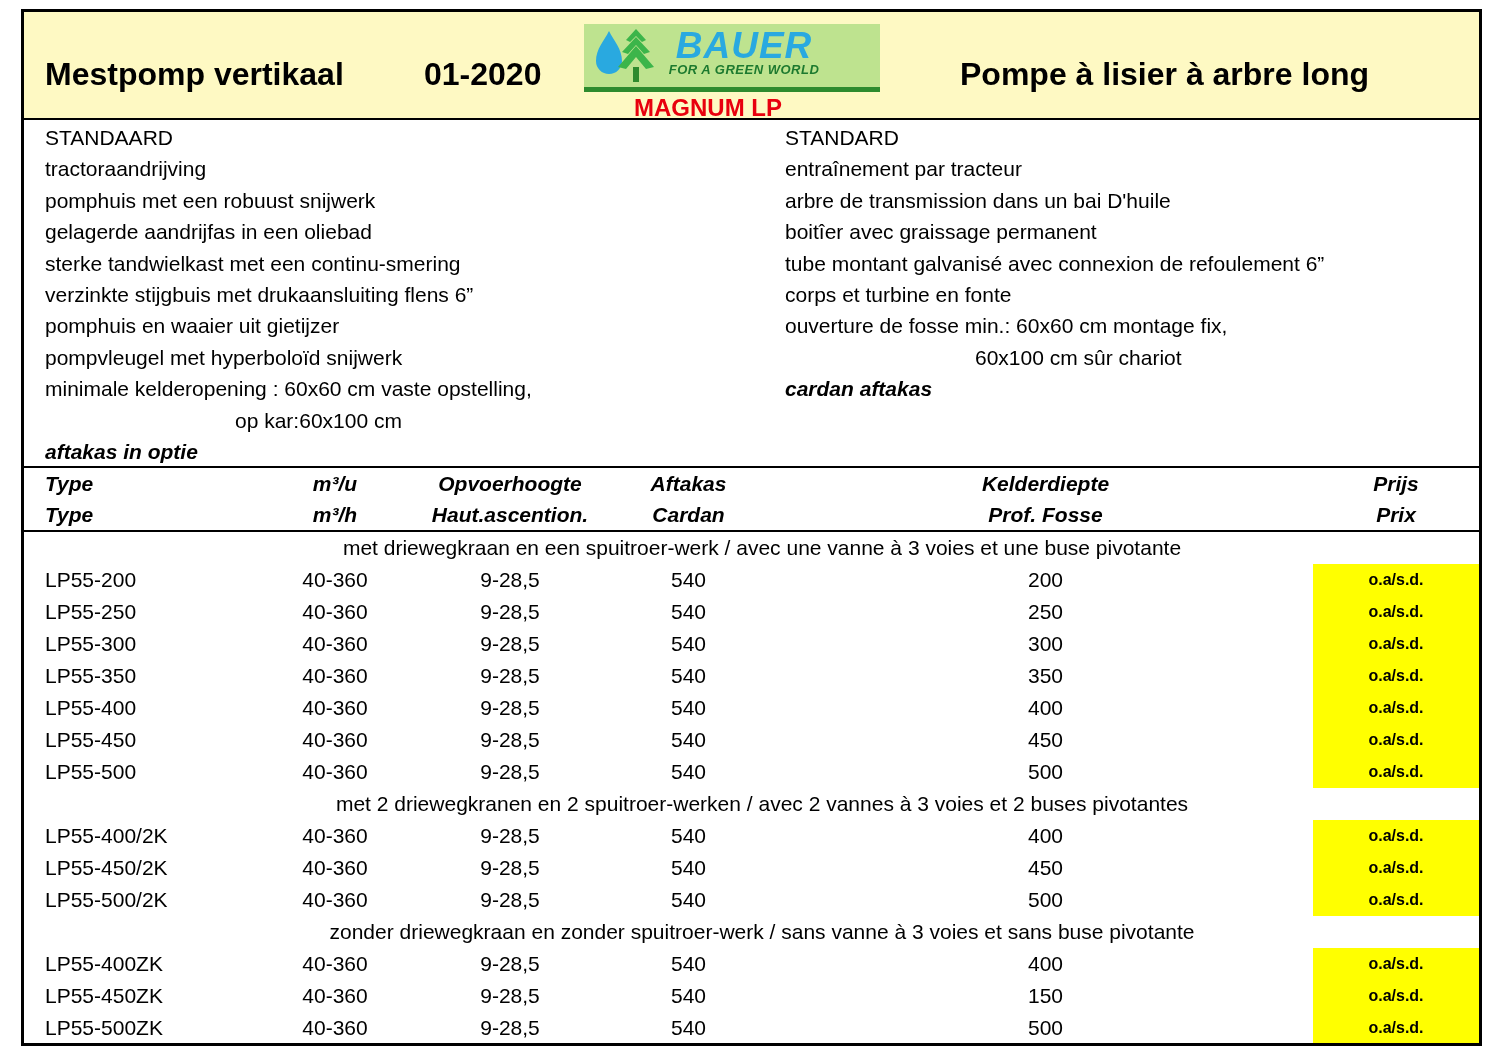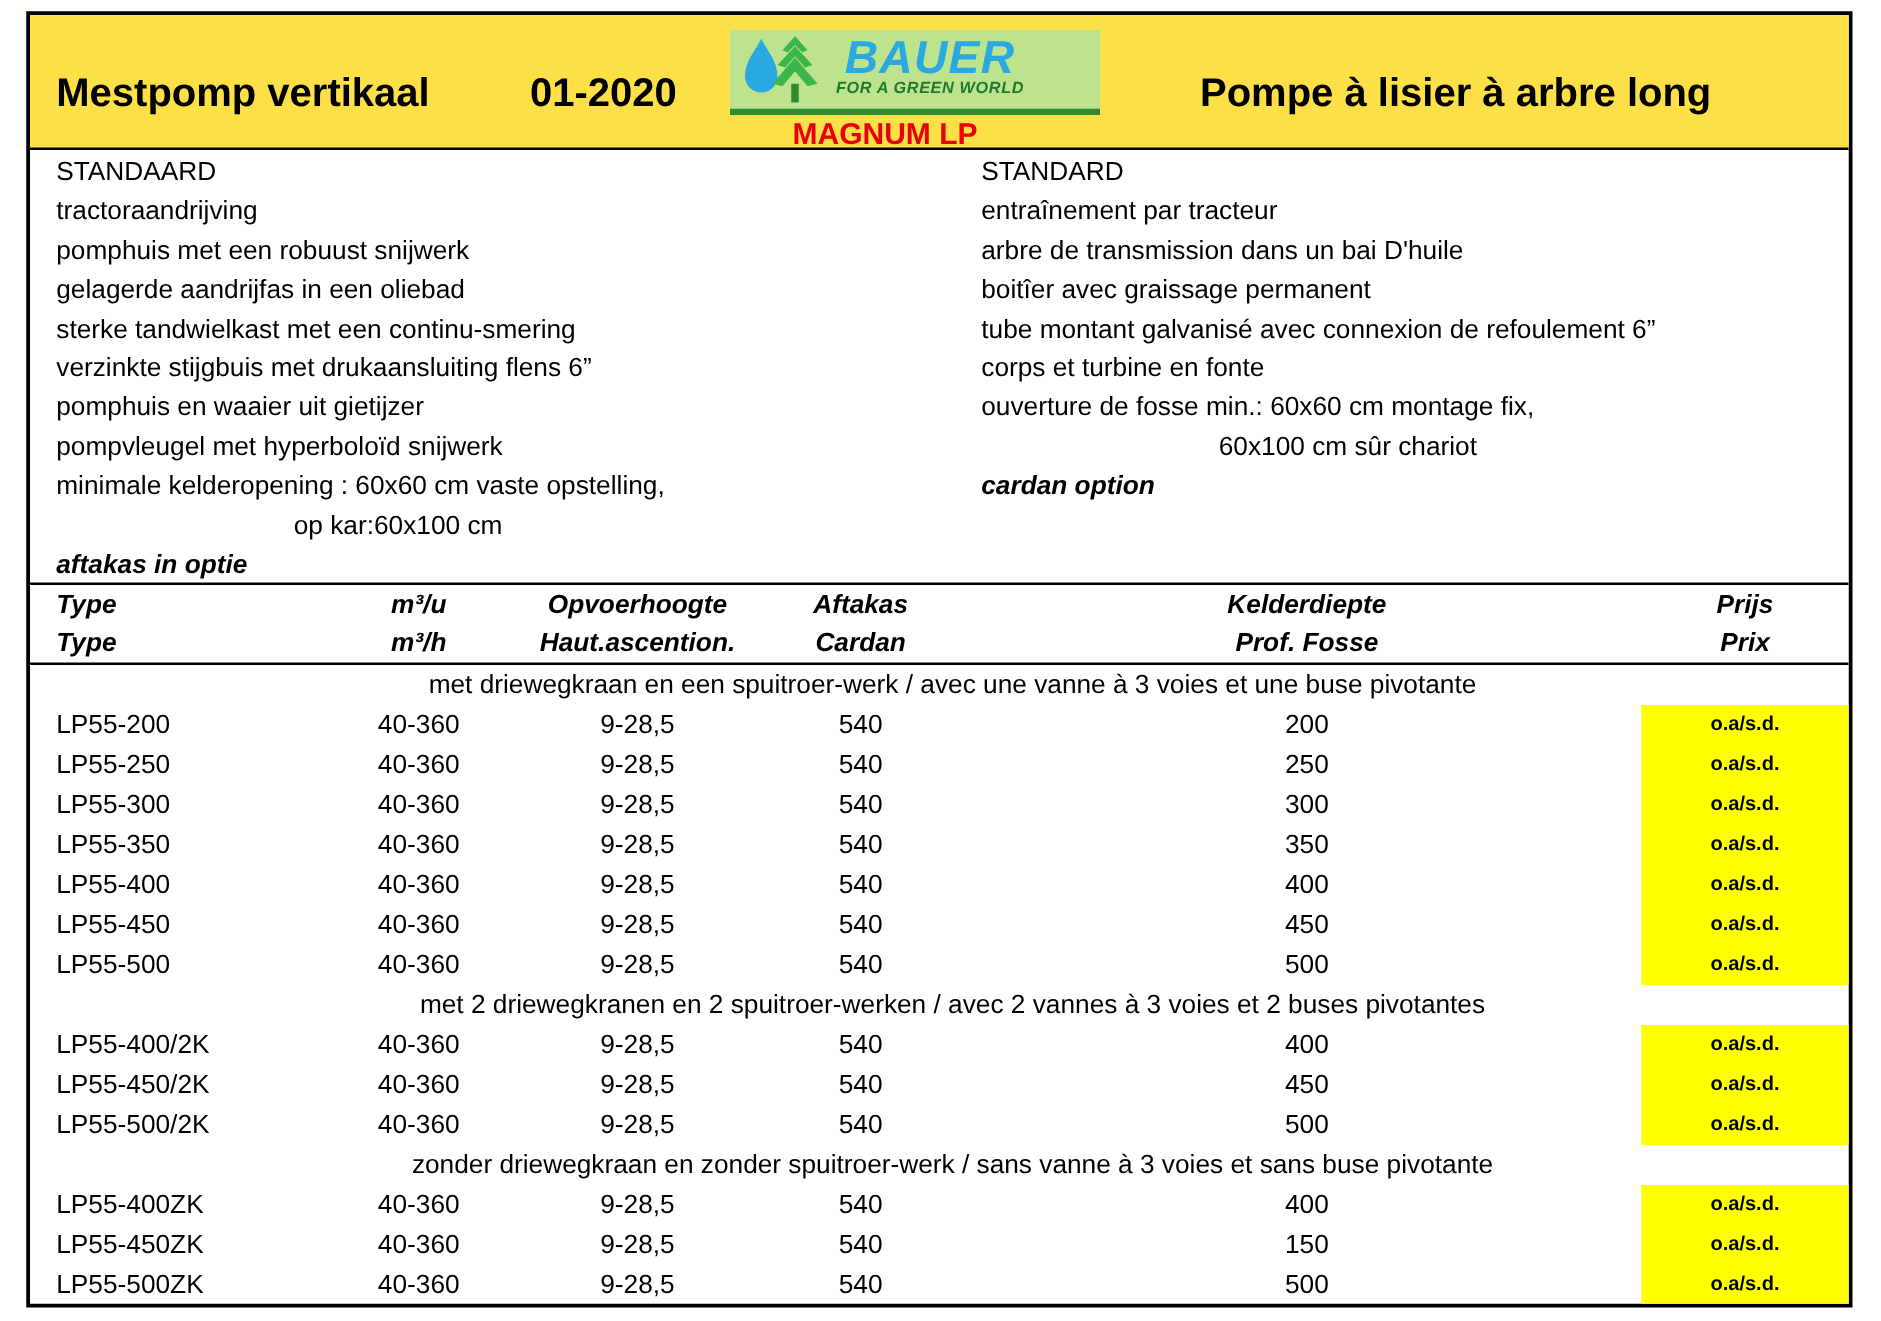--- a/index.html
+++ b/index.html
@@ -1,20 +1,20 @@
 <!DOCTYPE html>
 <html><head>
 <meta charset="utf-8">
 <style>
   html,body{margin:0;padding:0;background:#ffffff;}
   body{width:1505px;height:1057px;position:relative;font-family:"Liberation Sans",sans-serif;color:#000;}
   .page{position:absolute;left:21px;top:9px;width:1461px;height:1037px;border:3px solid #000;box-sizing:border-box;overflow:hidden;background:#fff;}
 
   
-  .band{position:relative;height:106px;background:#fde047;border-bottom:2px solid #000;}
+  .band{position:relative;height:106px;background:#fef9c3;border-bottom:2px solid #000;}
   .title-left{position:absolute;left:21px;top:44px;font-size:32px;font-weight:bold;white-space:nowrap;}
   .date{position:absolute;left:400px;top:44px;font-size:32px;font-weight:bold;}
   .title-right{position:absolute;left:936px;top:44px;font-size:32px;font-weight:bold;white-space:nowrap;}
   .logo-box{position:absolute;left:560px;top:12px;width:296px;height:68px;background:#BEE38F;overflow:hidden;}
   .logo-ground{position:absolute;left:0;bottom:0;width:100%;height:5px;background:#2E8B2E;}
   .logo-icon{position:absolute;left:8px;top:3px;}
   .logo-text{position:absolute;left:78px;top:4px;width:164px;text-align:center;}
   .brand{font-size:37px;font-weight:bold;color:#29A9E0;letter-spacing:1px;line-height:36px;font-style:italic;}
   .tagline{font-size:13px;font-weight:bold;font-style:italic;color:#1D7A2F;letter-spacing:0.5px;margin-top:-2px;}
   .model{position:absolute;left:560px;top:82px;width:248px;text-align:center;font-size:24px;font-weight:bold;color:#E8000E;}
@@ -85,21 +85,21 @@
       <div>STANDARD</div>
       <div>
           <div class="spec-line">entraînement par tracteur</div>
           <div class="spec-line">arbre de transmission dans un bai D'huile</div>
           <div class="spec-line">boitîer avec graissage permanent</div>
           <div class="spec-line">tube montant galvanisé avec connexion de refoulement 6”</div>
           <div class="spec-line">corps et turbine en fonte</div>
           <div class="spec-line">ouverture de fosse min.: 60x60 cm montage fix,</div>
         </div>
       <div class="spec-indent">60x100 cm sûr chariot</div>
-      <div class="spec-option">cardan option</div>
+      <div class="spec-option">cardan aftakas</div>
     </div>
   </div>
 
   <div class="thead">
     <div class="trow">
       <div class="td c-type">Type</div>
       <div class="td c-flow">m³/u</div>
       <div class="td c-head">Opvoerhoogte</div>
       <div class="td c-pto">Aftakas</div>
       <div class="td"></div>

